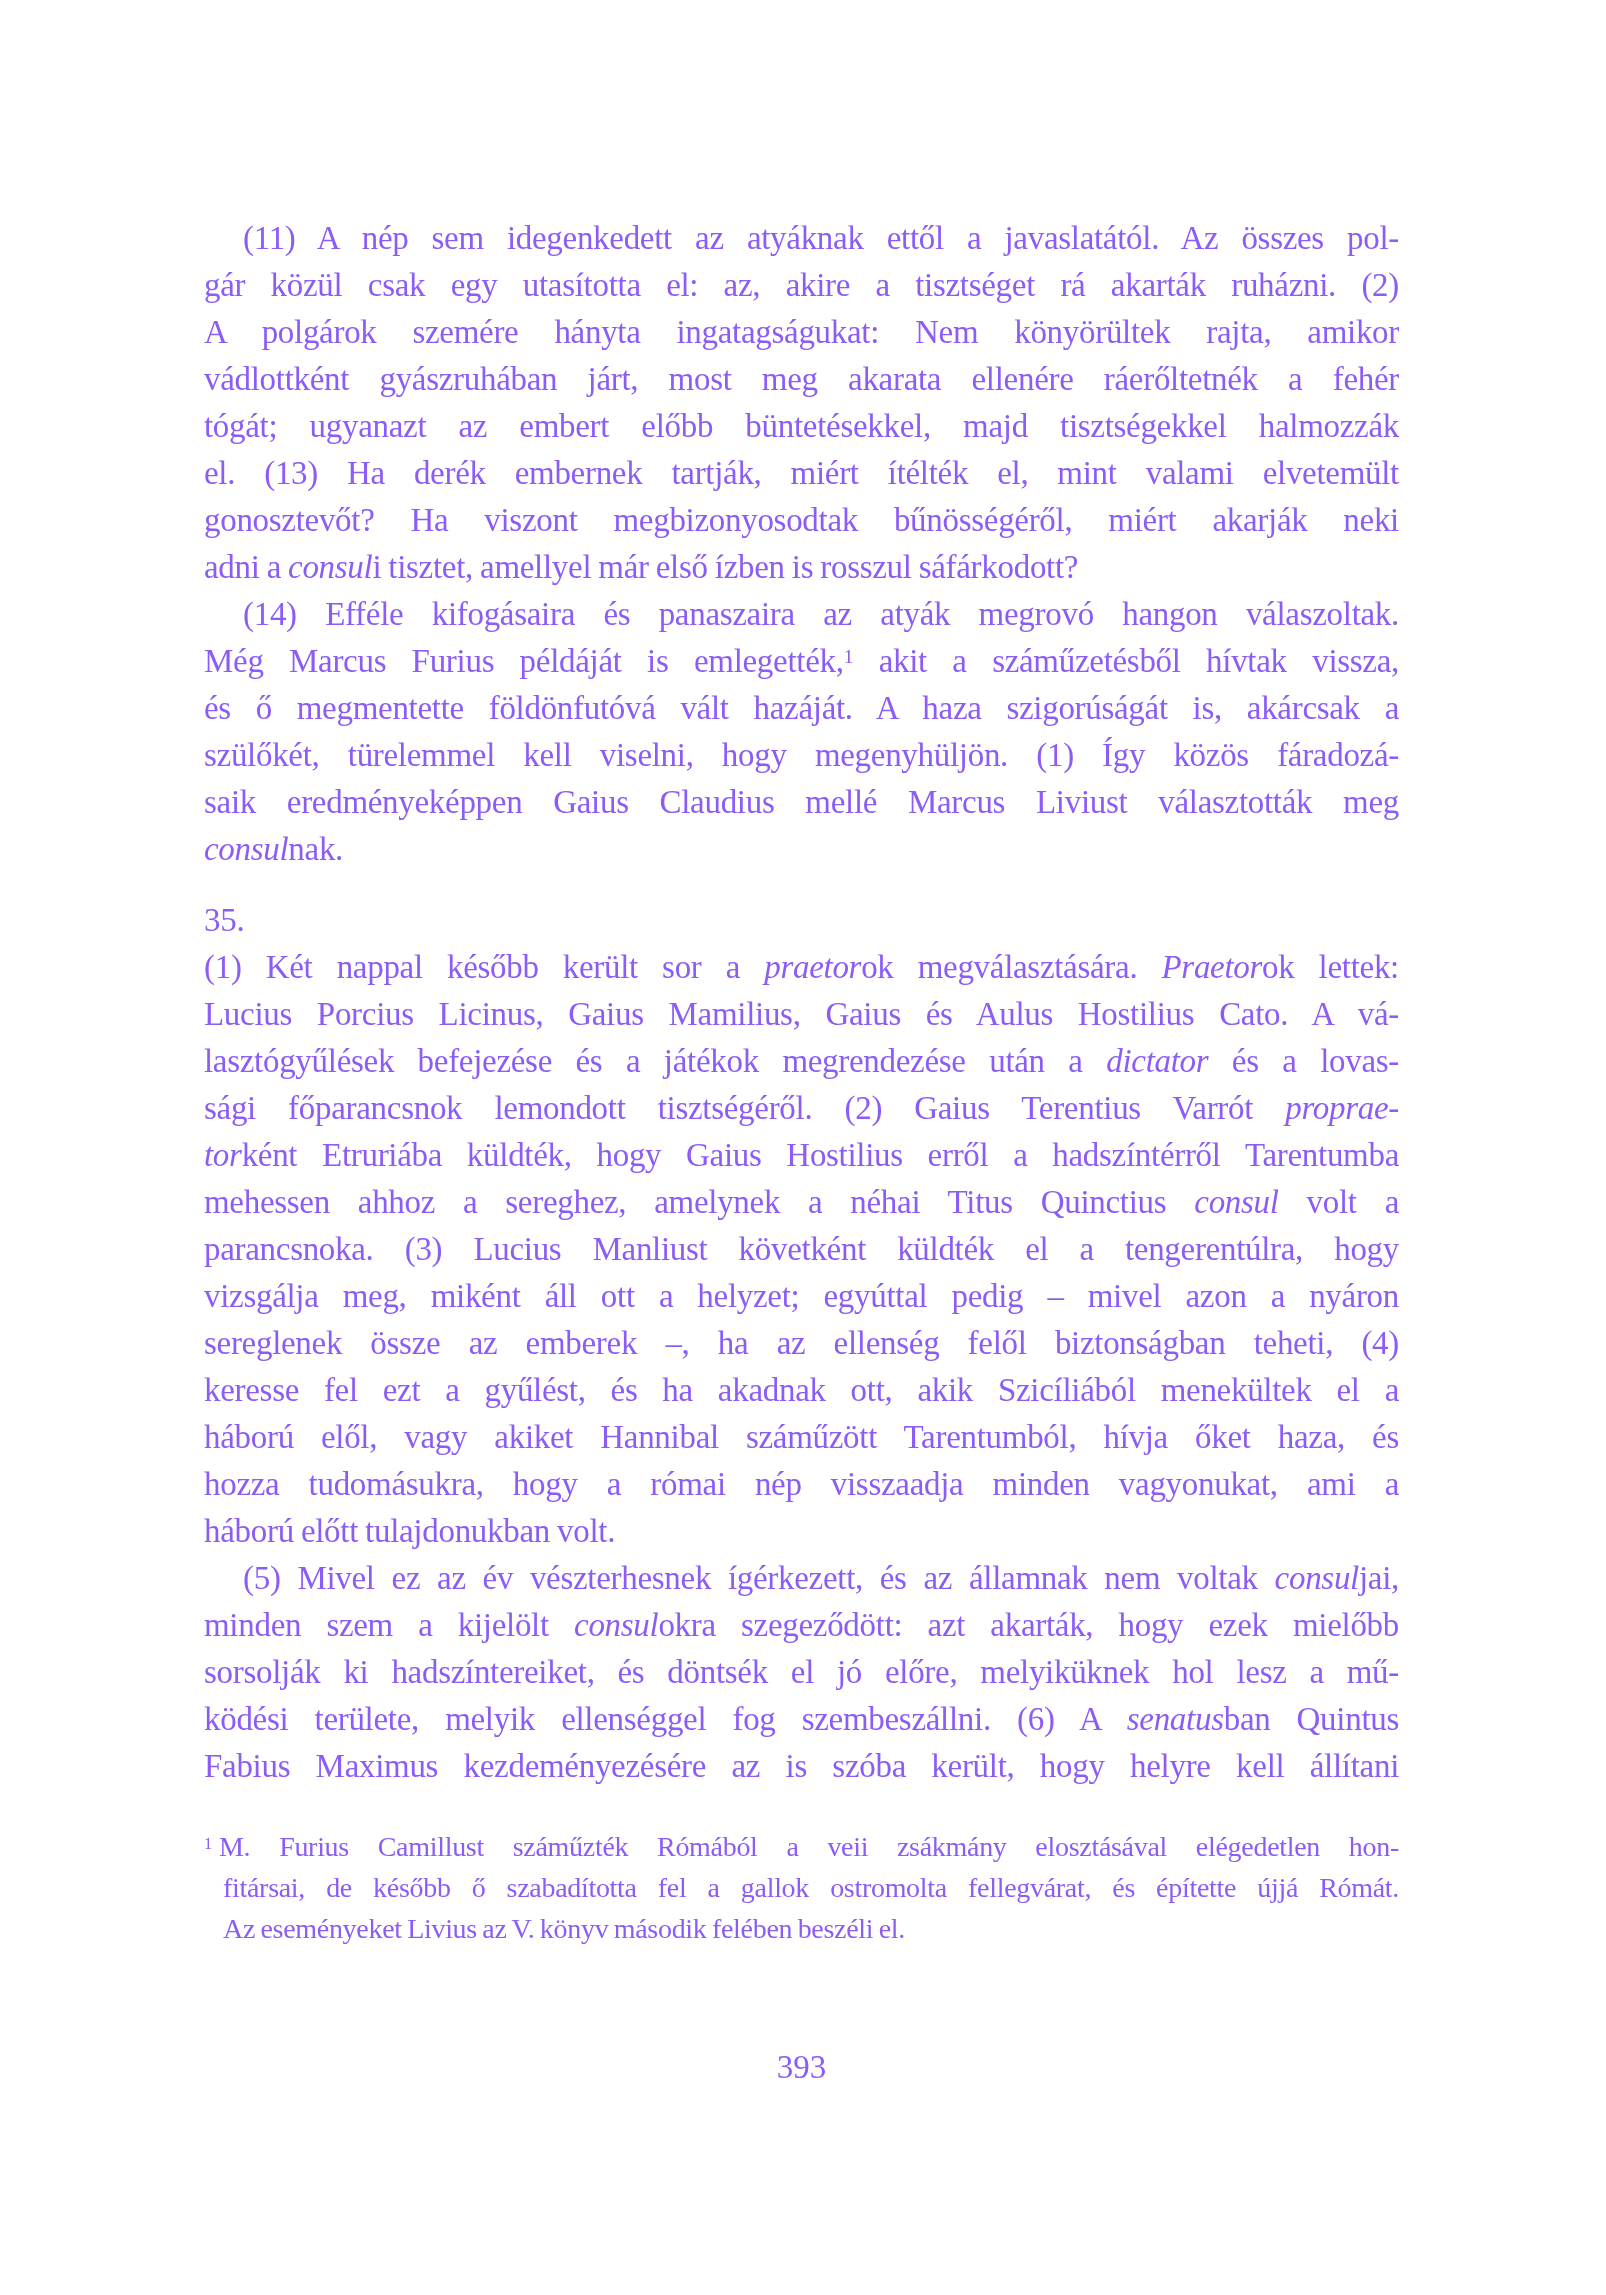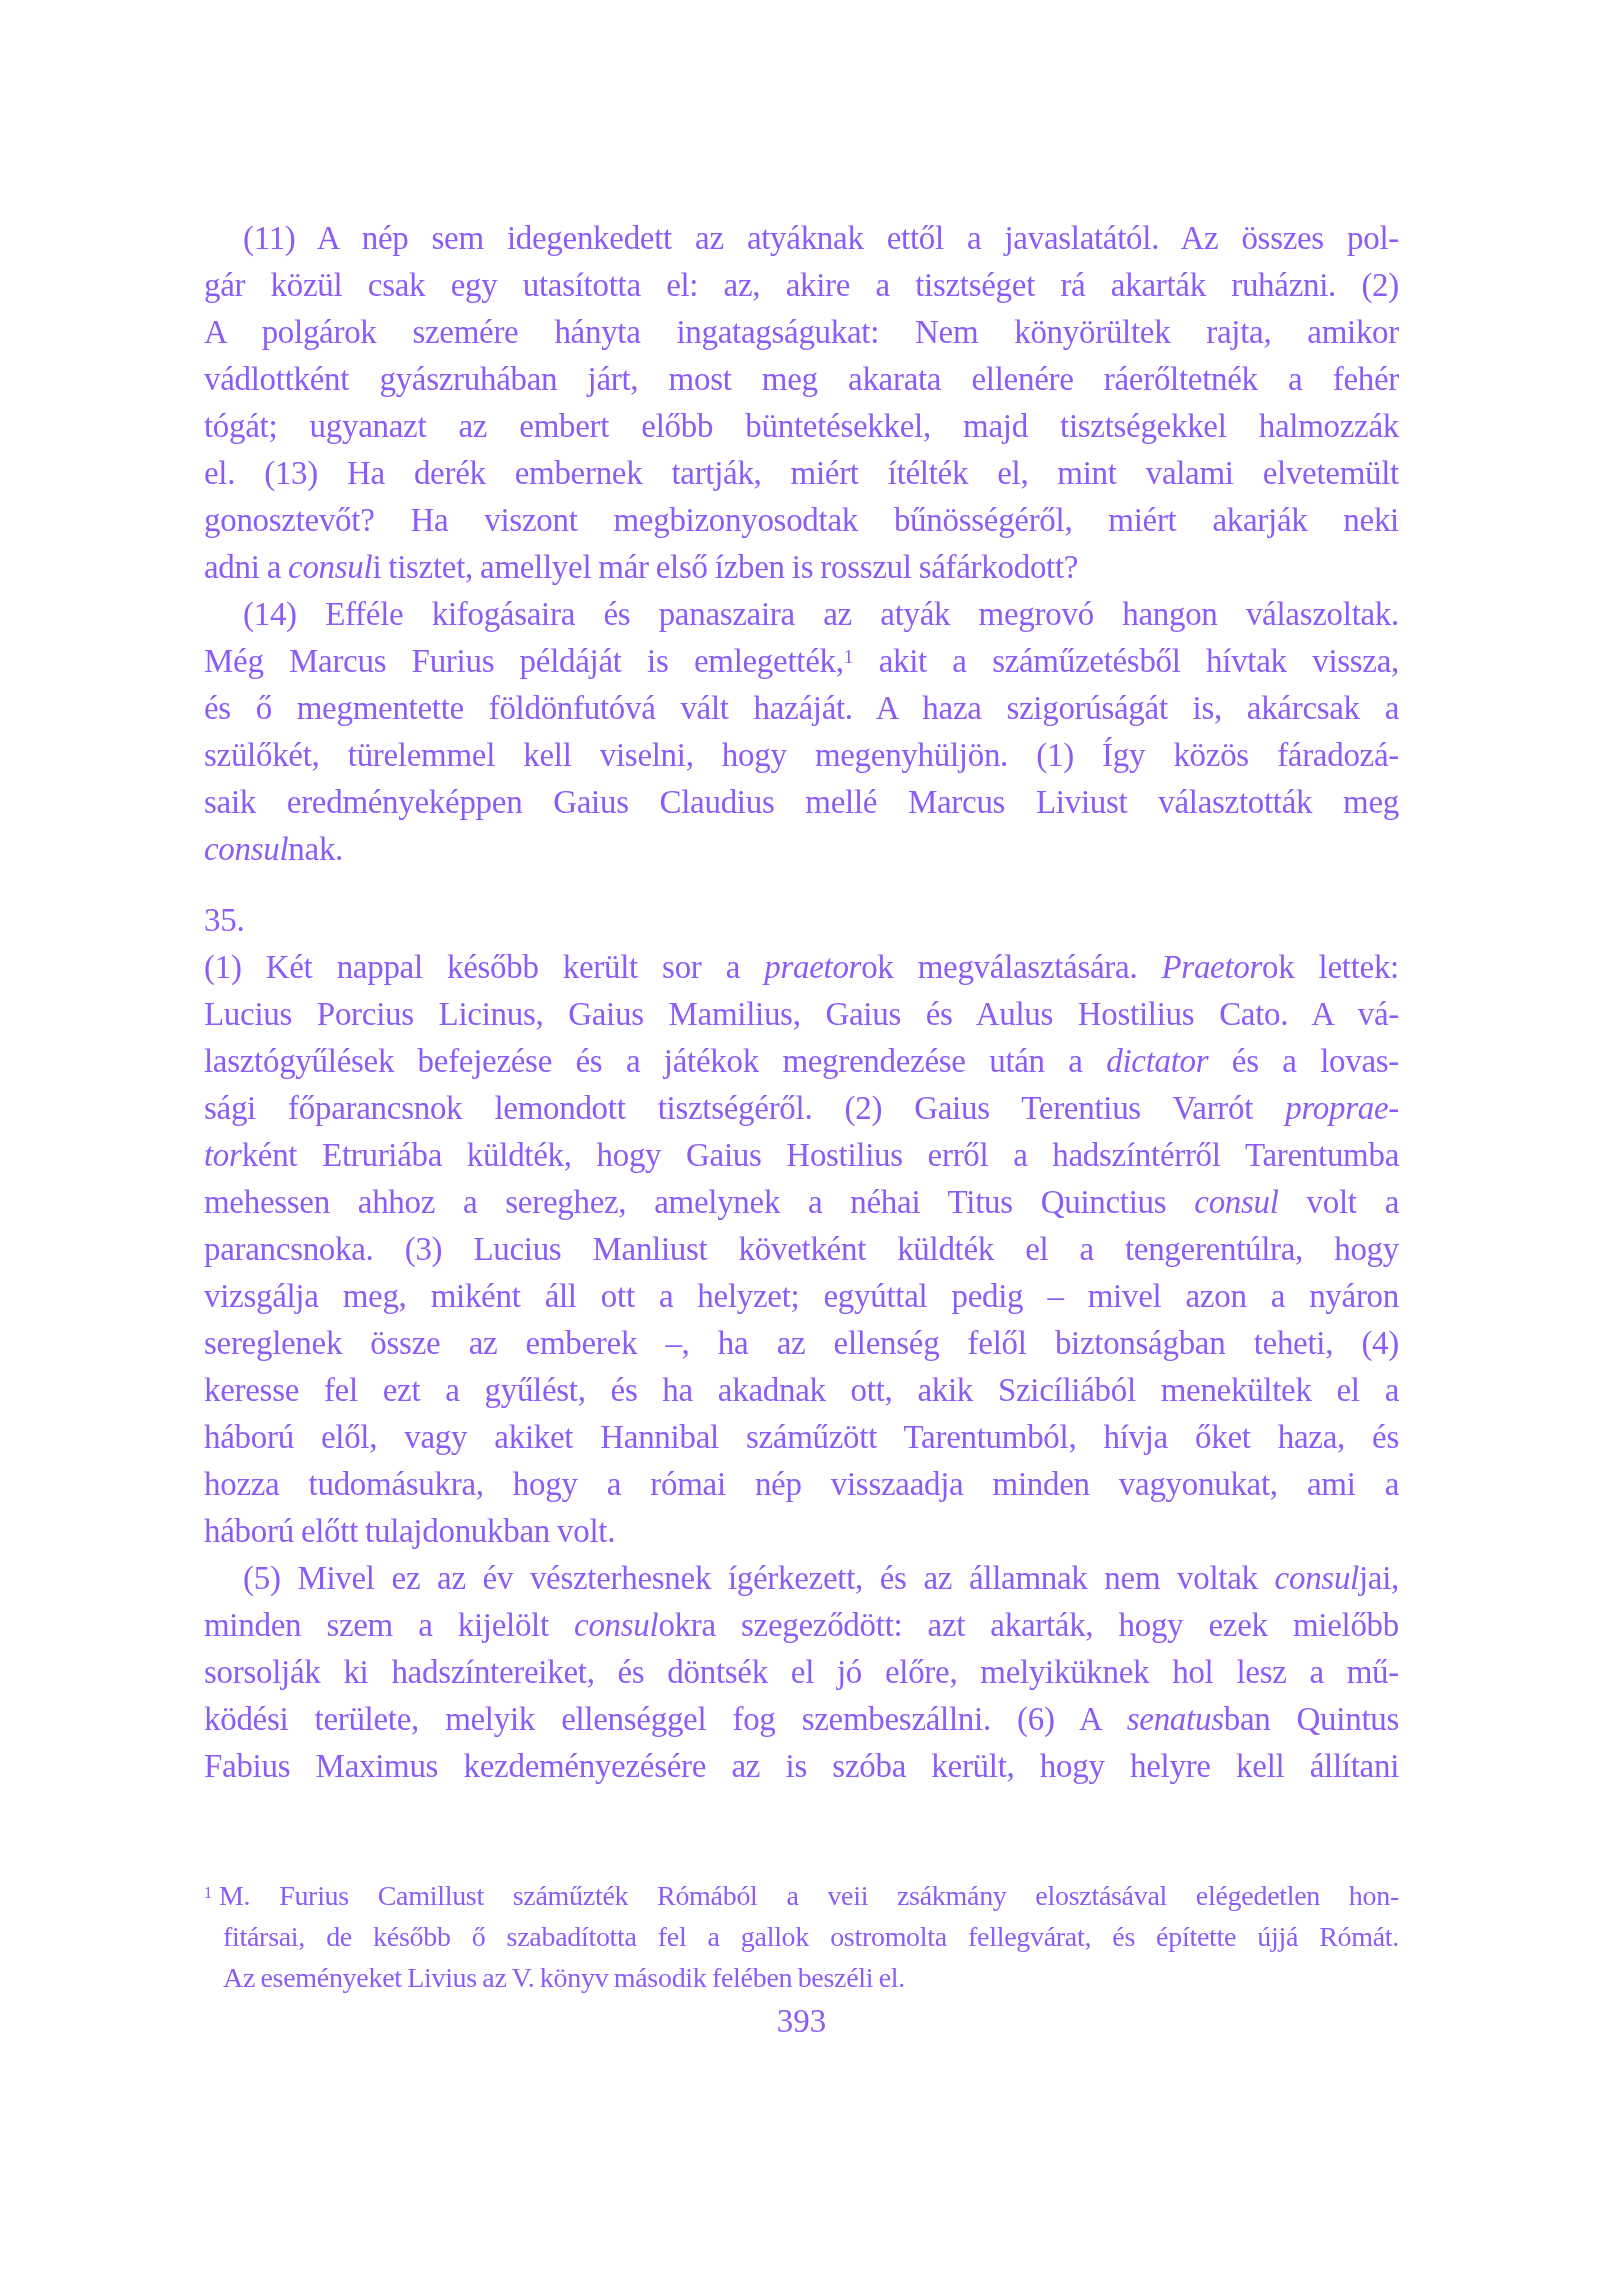--- a/index.html
+++ b/index.html
@@ -35,36 +35,37 @@
   .line em { font-style: italic; }
   .line sup {
     font-size: 58%;
     line-height: 0;
     vertical-align: baseline;
     position: relative;
     top: -0.48em;
     letter-spacing: 0;
   }
   .footnote {
-    margin-top: 85px;
+    margin-top: 36px;
     padding-left: 19px;
     font-family: Liberation Serif, serif;
   }
   .footnote .line {
     font-size: 28px;
     line-height: 41px;
     word-spacing: -1.3px;
   }
   .footnote sup.fn-mark {
     display: inline-block;
     margin-left: -19px;
     margin-right: 6.9px;
     top: -0.42em;
   }
   .pagenum-row {
+    margin-top: 95px;
     text-align: right;
     text-align-last: center;
     font-size: 33px;
     line-height: 47px;
   }
 </style>
 </head>
 <body>
 
 <div class="page">

